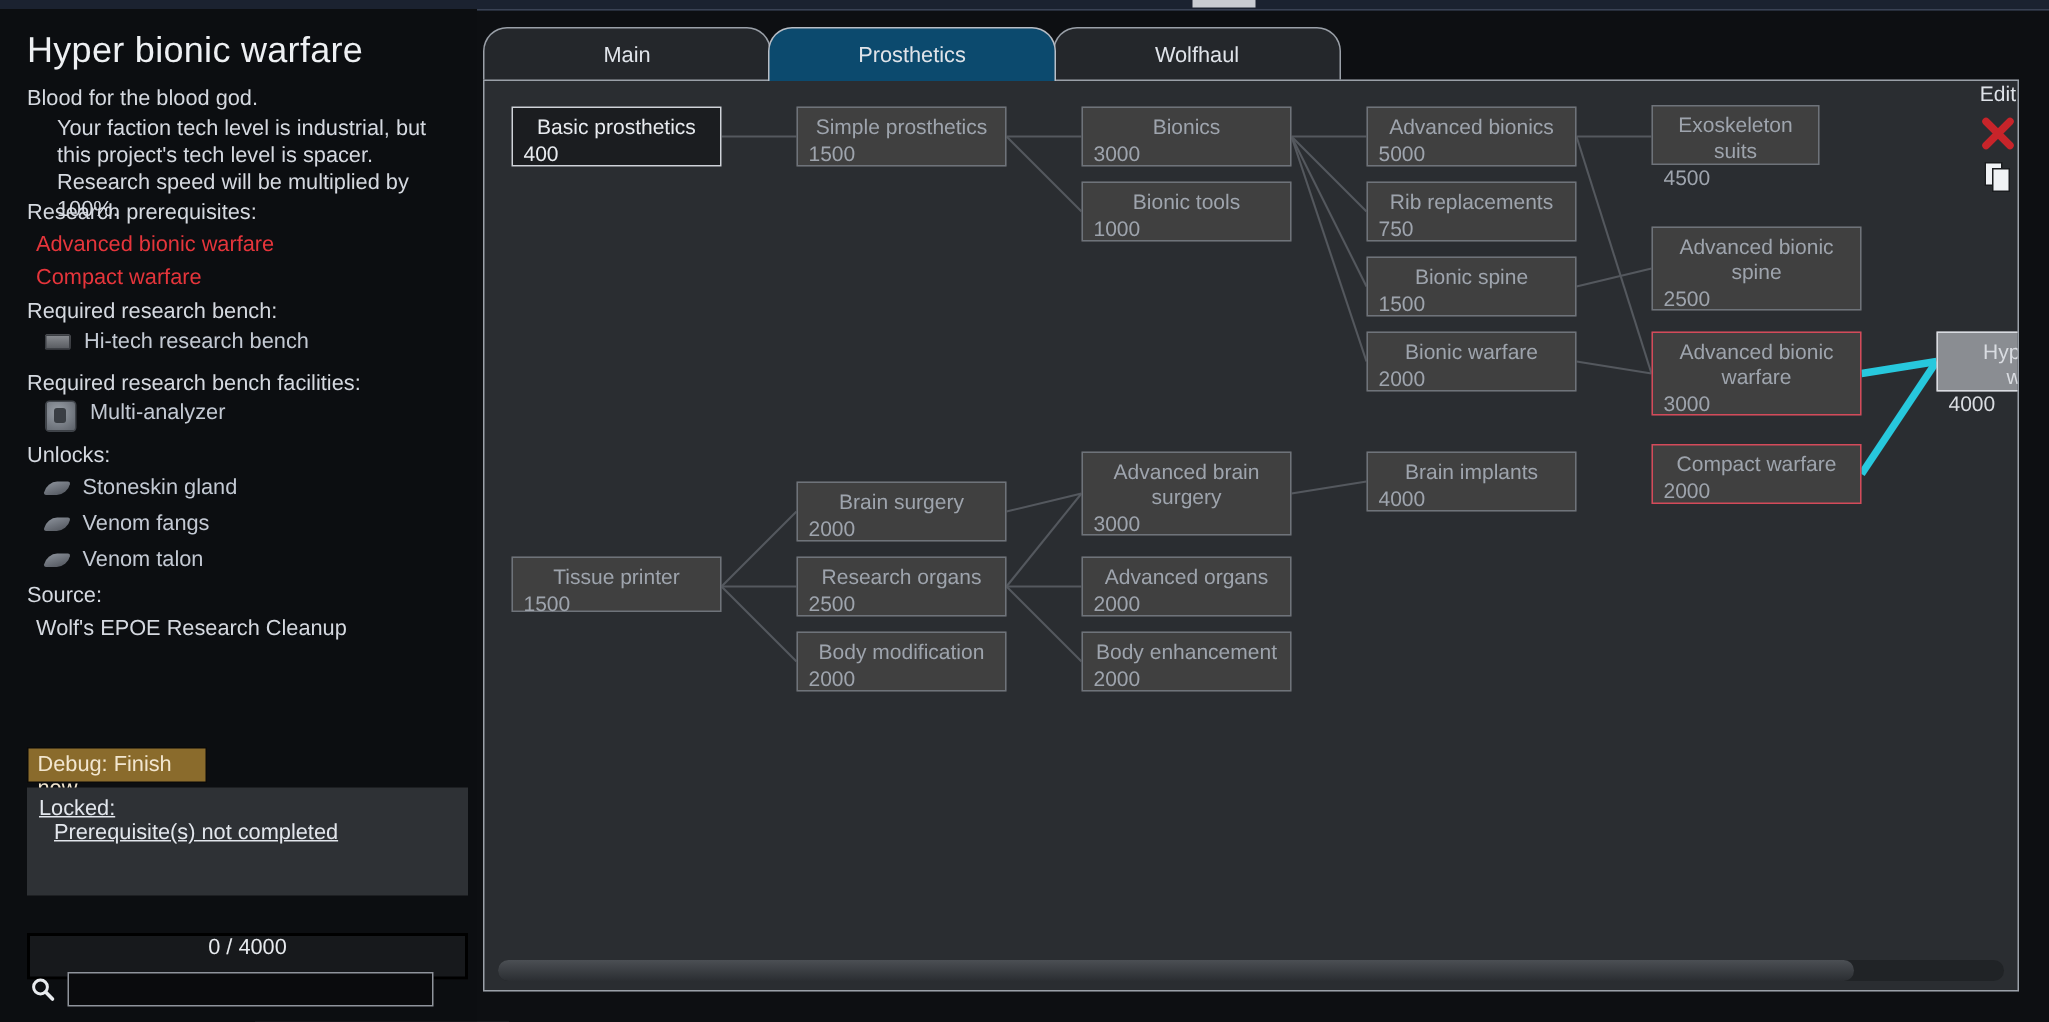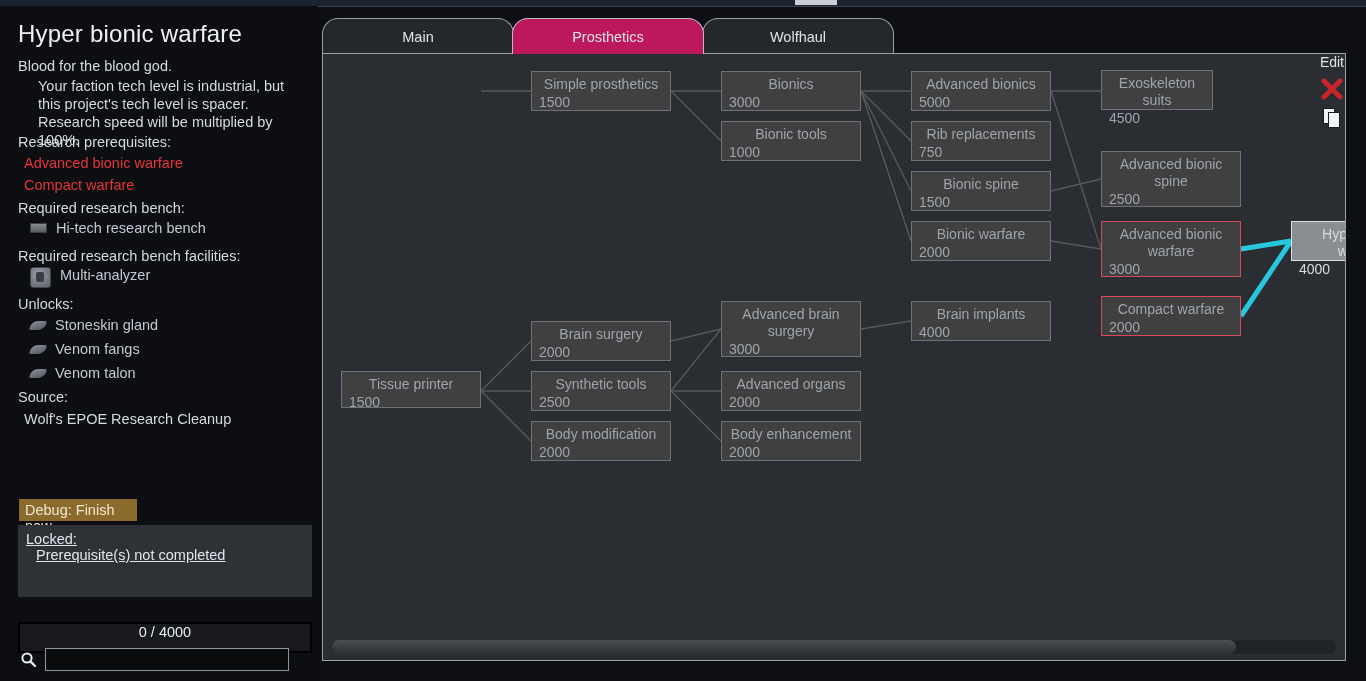--- a/index.html
+++ b/index.html
@@ -58,21 +58,21 @@
   #search-row{position:absolute;left:20px;top:642px;display:flex;align-items:center;gap:8px;}
   #search-icon{width:17px;height:17px;position:relative;}
   #search-input{width:244px;height:23px;background:#0a0b0d;border:1px solid #8f949c;outline:none;
     color:#e4e8ee;font-size:13px;padding:0 6px;box-sizing:border-box;font-family:"Liberation Sans",sans-serif;}
 
   
   #tabs{position:absolute;left:322px;top:18px;height:36px;display:flex;}
   .tab{width:192px;height:36px;background:#24272b;border:1px solid #9aa0a8;border-bottom:none;
     border-radius:16px 16px 0 0;display:flex;align-items:center;justify-content:center;
     font-size:14.5px;color:#dfe3e9;box-sizing:border-box;margin-right:-2px;}
-  .tab.active{background:#be185d;border-color:#b9bec6;z-index:3;}
+  .tab.active{background:#0c4a6e;border-color:#b9bec6;z-index:3;}
   #tree-panel{position:absolute;left:322px;top:53px;width:1024px;height:608px;background:#2a2d31;
     border:1px solid #9aa0a8;box-sizing:border-box;overflow:hidden;}
   #tree-inner{position:absolute;left:0;top:0;width:1024px;height:608px;}
   #edit-bar{position:absolute;right:22px;top:54px;display:flex;align-items:center;gap:8px;z-index:20;flex-direction:column;}
   #edit-label{font-size:14px;color:#dfe3e9;}
   #edit-x{width:22px;height:22px;position:relative;}
   #edit-copy{width:18px;height:21px;position:relative;}
 
   
   .node{position:absolute;box-sizing:border-box;border:1px solid #6e737a;background:#404040;
@@ -188,20 +188,24 @@
         <line x1="348" y1="337" x2="398" y2="275" stroke="#54585e" stroke-width="1.4"></line>
         <line x1="348" y1="337" x2="398" y2="337" stroke="#54585e" stroke-width="1.4"></line>
         <line x1="348" y1="337" x2="398" y2="387" stroke="#54585e" stroke-width="1.4"></line>
         <line x1="158" y1="337" x2="208" y2="287" stroke="#54585e" stroke-width="1.4"></line>
         <line x1="158" y1="337" x2="208" y2="337" stroke="#54585e" stroke-width="1.4"></line>
         <line x1="158" y1="337" x2="208" y2="387" stroke="#54585e" stroke-width="1.4"></line>
         <line x1="538" y1="275" x2="588" y2="267" stroke="#54585e" stroke-width="1.4"></line>
         <line x1="918" y1="195" x2="968" y2="187" stroke="#27c8dd" stroke-width="5"></line>
         <line x1="918" y1="262" x2="968" y2="187" stroke="#27c8dd" stroke-width="5"></line>
       </svg>
+  <div class="node available" style="left: 18px; top: 17px; width: 140px; height: 40px;">
+        <div class="nname">Basic prosthetics</div>
+        <div class="ncost">400</div>
+      </div>
       <div class="node" style="left: 208px; top: 17px; width: 140px; height: 40px;">
         <div class="nname">Simple prosthetics</div>
         <div class="ncost">1500</div>
       </div>
       <div class="node" style="left: 398px; top: 17px; width: 140px; height: 40px;">
         <div class="nname">Bionics</div>
         <div class="ncost">3000</div>
       </div>
       <div class="node" style="left: 398px; top: 67px; width: 140px; height: 40px;">
         <div class="nname">Bionic tools</div>
@@ -249,21 +253,21 @@
       </div>
       <div class="node" style="left: 398px; top: 247px; width: 140px; height: 56px;">
         <div class="nname">Advanced brain surgery</div>
         <div class="ncost">3000</div>
       </div>
       <div class="node" style="left: 208px; top: 267px; width: 140px; height: 40px;">
         <div class="nname">Brain surgery</div>
         <div class="ncost">2000</div>
       </div>
       <div class="node" style="left: 208px; top: 317px; width: 140px; height: 40px;">
-        <div class="nname">Synthetic tools</div>
+        <div class="nname">Research organs</div>
         <div class="ncost">2500</div>
       </div>
       <div class="node" style="left: 208px; top: 367px; width: 140px; height: 40px;">
         <div class="nname">Body modification</div>
         <div class="ncost">2000</div>
       </div>
       <div class="node" style="left: 18px; top: 317px; width: 140px; height: 37px;">
         <div class="nname">Tissue printer</div>
         <div class="ncost">1500</div>
       </div>

